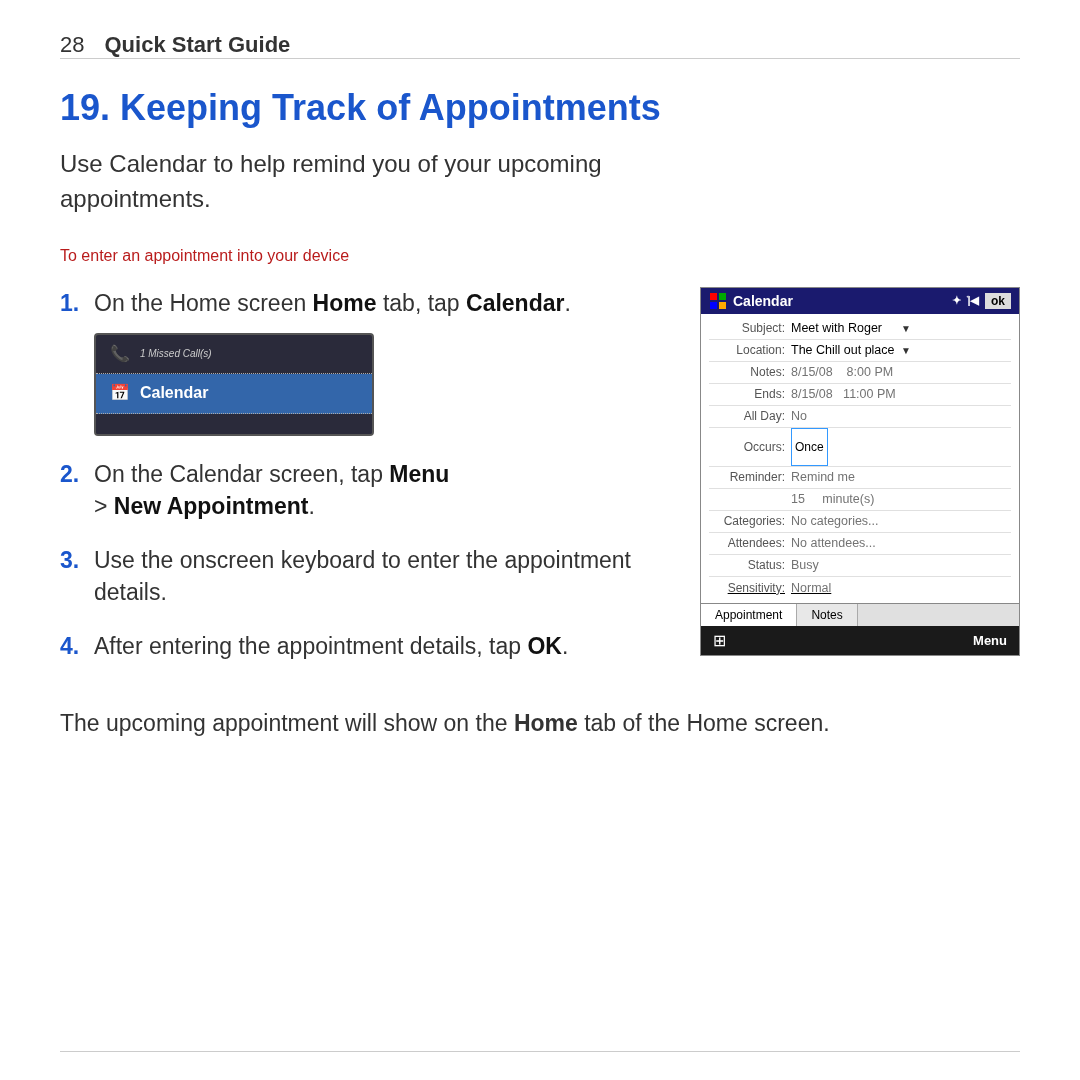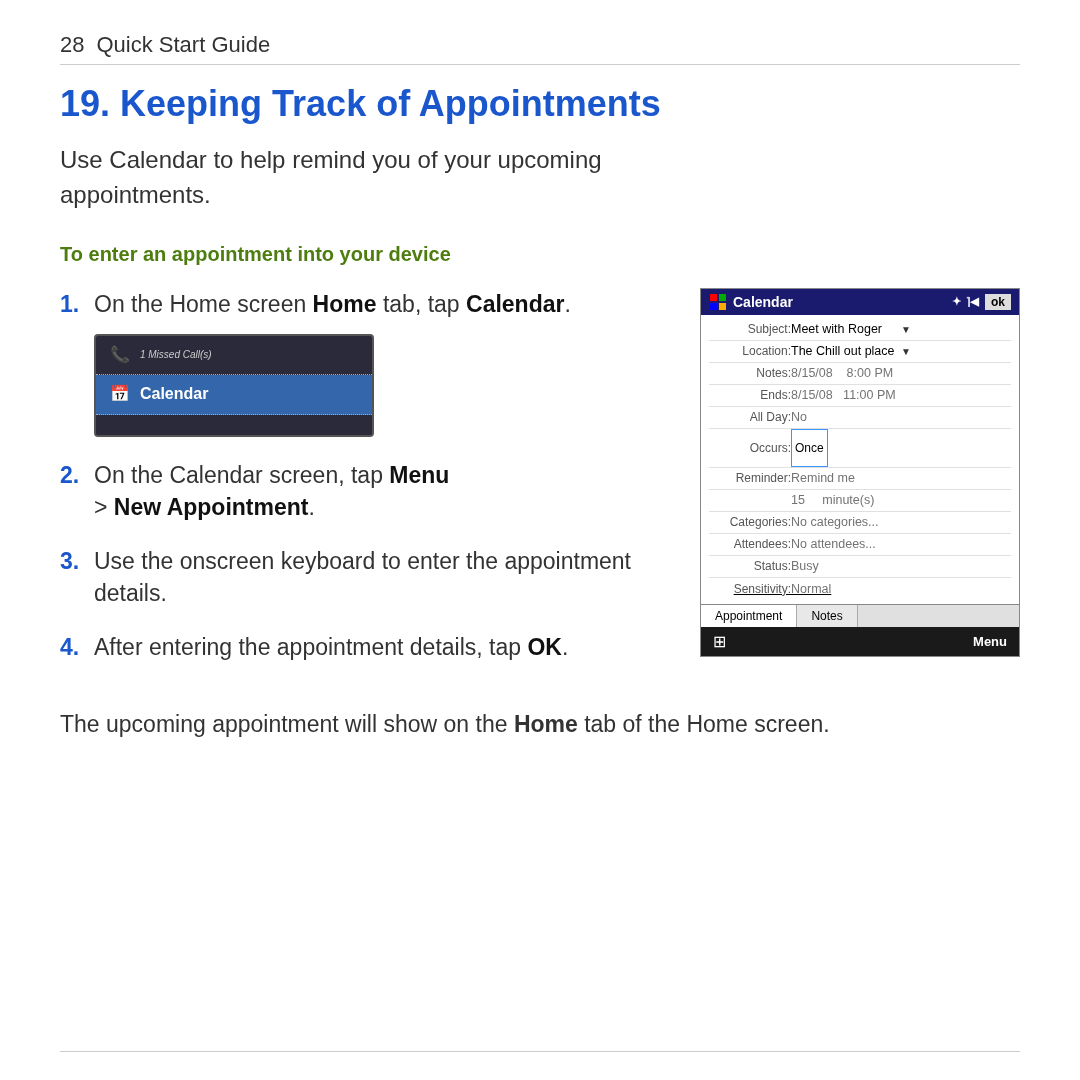--- a/index.html
+++ b/index.html
@@ -16,56 +16,56 @@
       width: 1080px;
       height: 1080px;
       padding: 32px 60px 32px 60px;
       position: relative;
     }
 
     .top-bar {
       display: flex;
       align-items: baseline;
       border-bottom: 1px solid #cccccc;
-      padding-bottom: 6px;
-      margin-bottom: 18px;
+      margin-bottom: 28px;
+      gap: 8px;
     }
 
     .page-number {
       font-size: 22px;
       color: #333333;
       font-weight: normal;
       margin-right: 12px;
     }
 
     .guide-title {
       font-size: 22px;
       color: #333333;
-      font-weight: normal;
+      font-weight: bold;
     }
 
     .section-title {
       font-size: 36px;
       font-weight: bold;
       color: #1a56cc;
       margin-bottom: 18px;
     }
 
     .intro-text {
       font-size: 24px;
       color: #333333;
       line-height: 1.45;
       margin-bottom: 30px;
       max-width: 620px;
     }
 
     .subsection-title {
-      font-size: 20px;
-      font-weight: bold;
-      color: #4d7c0f;
+      font-size: 16px;
+      font-weight: normal;
+      color: #b91c1c;
       margin-bottom: 22px;
     }
 
     .content-area {
       display: flex;
       align-items: flex-start;
       gap: 40px;
     }
 
     .steps-column {
@@ -157,20 +157,21 @@
       align-items: center;
       min-height: 22px;
       border-bottom: 1px solid #e0e0e0;
       font-size: 12.5px;
     }
 
     .cal-label {
       color: #555555;
       min-width: 82px;
       text-align: right;
+      padding-right: 6px;
       font-size: 12px;
     }
 
     .cal-value {
       color: #737373;
       flex: 1;
     }
 
     .cal-value-dropdown {
       display: flex;

